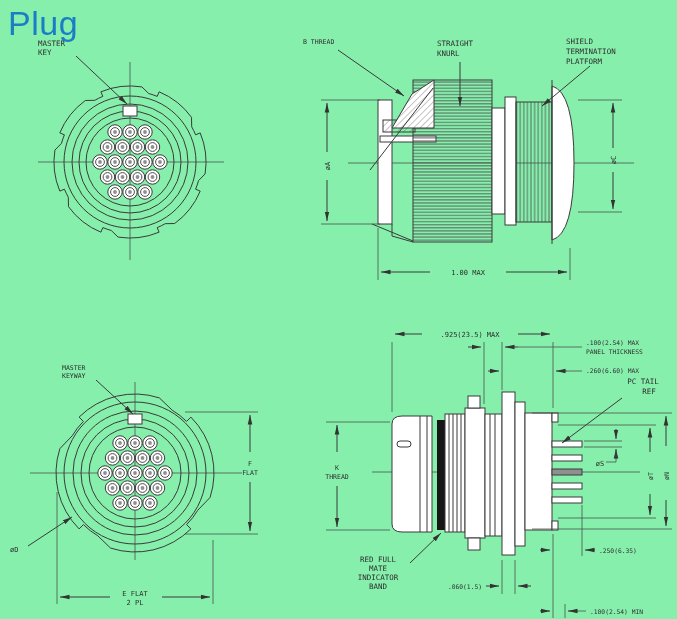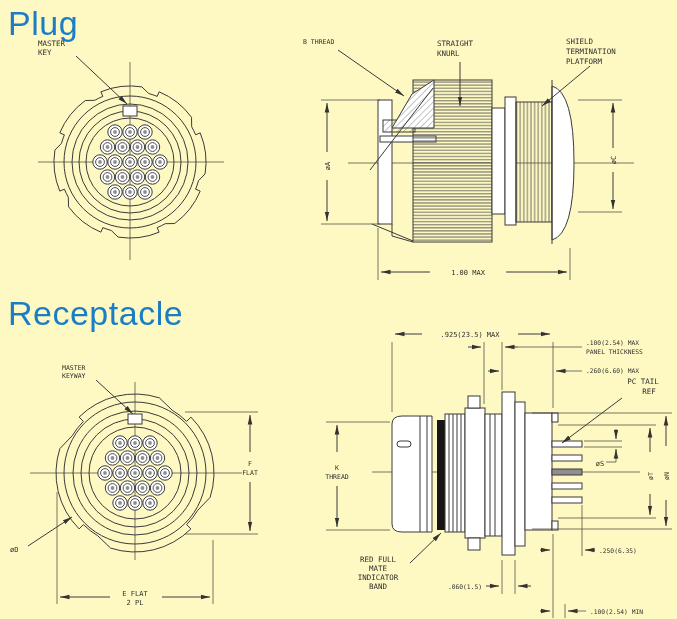--- a/index.html
+++ b/index.html
@@ -1,37 +1,36 @@
 <!DOCTYPE html>
 <html><head>
 <meta charset="utf-8">
 <style>
   html,body{margin:0;padding:0;background:#ffffff;}
-  #stage{position:relative;width:677px;height:619px;background:#fef9c3;overflow:hidden;
+  #stage{position:relative;width:677px;height:619px;background:#86efac;overflow:hidden;
          font-family:"Liberation Sans",sans-serif;}
   .heading{position:absolute;left:8px;color:#1a7dc6;font-size:34px;letter-spacing:0.5px;
            font-family:"Liberation Sans",sans-serif;font-weight:400;}
   #plug-heading{top:4px;}
   #recep-heading{top:294px;}
   svg{position:absolute;left:0;top:0;}
   svg text{font-family:"DejaVu Sans Mono",monospace;fill:#2e2e2e;}
   .lbl{font-size:7.5px;}
   .sm{font-size:6.5px;}
   .dim{font-size:7px;}
   .dm2{font-size:6.3px;}
   .ln{stroke:#3a3a3a;stroke-width:1;fill:none;}
   .thin{stroke:#4a4a4a;stroke-width:0.75;fill:none;}
   .wfill{fill:#ffffff;stroke:#3a3a3a;stroke-width:1;}
 </style>
 </head>
 <body>
 
 <div id="stage">
   <div class="heading" id="plug-heading">Plug</div>
-  <div class="heading" id="recep-heading">Receptacle</div>
 
   <svg width="677" height="619" viewBox="0 0 677 619">
     <defs>
       <marker id="ah" viewBox="0 0 10 6" refX="9.5" refY="3" markerWidth="10" markerHeight="6" orient="auto">
         <path d="M0,0.7 L9.5,3 L0,5.3 Z" fill="#333"></path>
       </marker>
       <pattern id="hatch" width="4.5" height="4.5" patternUnits="userSpaceOnUse" patternTransform="rotate(45)">
         <line x1="0" y1="0" x2="0" y2="4.5" stroke="#5a5a5a" stroke-width="0.7"></line>
       </pattern>
       <pattern id="hlines" width="8" height="3.1" patternUnits="userSpaceOnUse">

